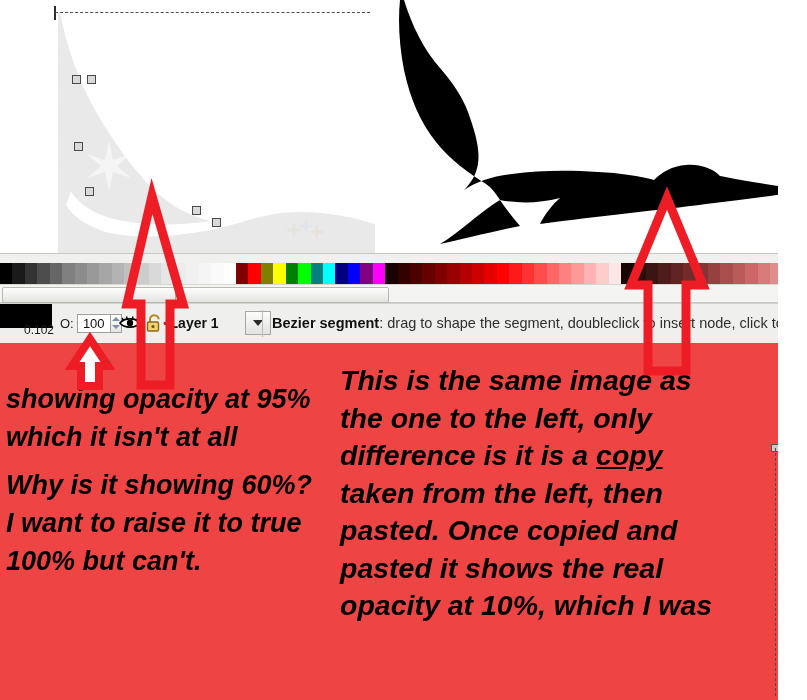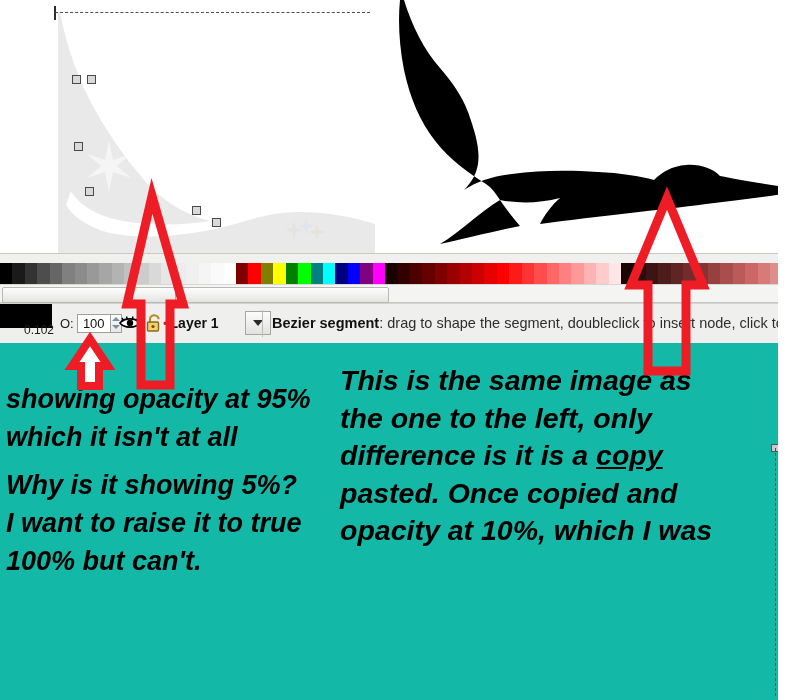--- a/index.html
+++ b/index.html
@@ -8,21 +8,21 @@
     background: #ffffff;
   }
   body {
     font-family: "Liberation Sans", sans-serif;
   }
   #root {
     position: relative;
     width: 778px;
     height: 700px;
     overflow: hidden;
-    background: #14b8a6;
+    background: #ef4444;
   }
 
   
   .canvas {
     position: absolute;
     left: 0; top: 0;
     width: 807px; height: 253px;
     background: #ffffff;
     overflow: hidden;
   }
@@ -459,29 +459,31 @@
       <b>Bezier segment</b><span>: drag to shape the segment, doubleclick to insert node, click to</span>
     </div>
   </div>
 
   <div class="right-panel-edge"></div>
   <div class="sel-node-right"></div>
   <div class="sel-dashed-right"></div>
 
   <div class="anno anno-left">
     <div>showing opacity at 95% which it isn't at all</div>
-    <div class="para2">Why is it showing 5%?</div>
+    <div class="para2">Why is it showing 60%?</div>
     <div>I want to raise it to true 100% but can't.</div>
   </div>
 
   <div class="anno anno-right">
     <div>This is the same image as</div>
     <div>the one to the left, only</div>
     <div><span>difference is it is a </span><u>copy</u>&nbsp;&nbsp;</div>
+    <div>taken from the left, then</div>
     <div>pasted.  Once copied and</div>
+    <div>pasted it shows the real</div>
     <div>opacity at 10%, which I was</div>
   </div>
 
   <svg class="red-arrow" style="left:0; top:0; width:807px; height:700px;" viewBox="0 0 807 700">
 
     <path fill="none" stroke="#ee1c25" stroke-width="9" stroke-linejoin="miter" d="M152 196
              L 127 304
              L 141 304
              L 141 385
              L 170 385

